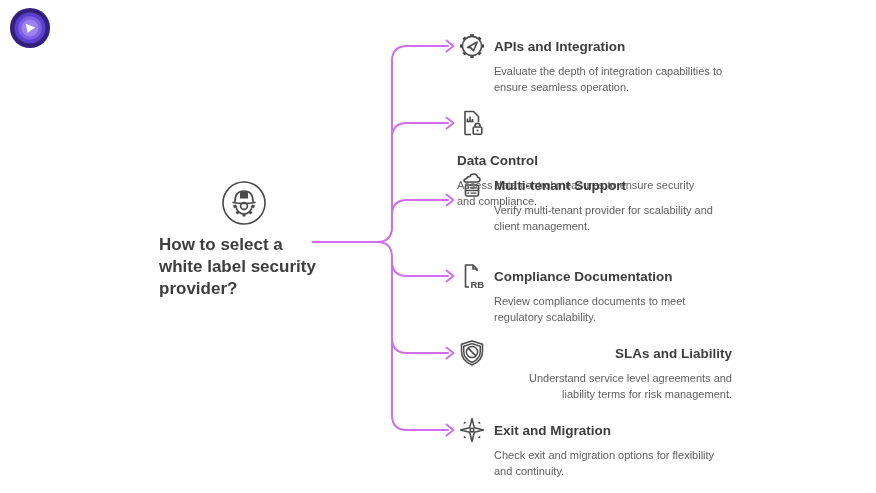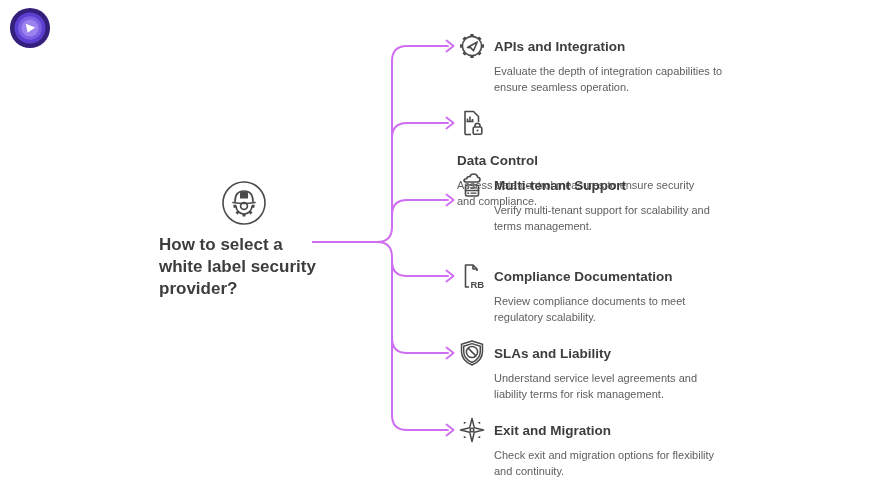--- a/index.html
+++ b/index.html
@@ -13,21 +13,21 @@
   .logo{position:absolute;left:9px;top:7px;width:42px;height:42px;cursor:pointer;}
   .connector{position:absolute;left:0;top:0;color:var(--accent);}
   .center-node{position:absolute;left:159px;top:179px;width:170px;text-align:left;}
   .center-icon{display:block;margin:0 auto;color:var(--icon);}
   .center-title{margin-top:7px;font-size:17px;font-weight:700;color:var(--ink);line-height:22px;}
   .branch{position:absolute;left:457px;display:flex;gap:7px;}
   .branch:nth-of-type(1){top:31px;}
   .branch:nth-of-type(2){top:108px;flex-direction:column;}
   .branch:nth-of-type(3){top:170px;}
   .branch:nth-of-type(4){top:261px;}
-  .branch:nth-of-type(5){top:338px;}
+  .branch:nth-of-type(5){top:338px;text-align:right;}
   .branch:nth-of-type(6){top:415px;}
   .branch-icon{width:30px;height:30px;flex:none;color:var(--icon);}
   .branch-title{font-size:13.5px;font-weight:700;color:var(--ink);line-height:15px;margin-top:8px;white-space:nowrap;}
   .branch-desc{font-size:11px;color:var(--muted);line-height:16px;margin-top:9px;max-width:238px;}
   .icon-defs{position:absolute;width:0;height:0;overflow:hidden;}
 </style>
 </head>
 <body>
 
 <div class="canvas">
@@ -177,21 +177,21 @@
         <div class="branch-desc">Assess data control measures to ensure security and compliance.</div>
       </div>
     </div>
 
     <div class="branch">
       <svg class="branch-icon">
           <use href="#cloud-server-icon"></use>
         </svg>
       <div class="branch-text">
         <div class="branch-title">Multi-tenant Support</div>
-        <div class="branch-desc">Verify multi-tenant support for scalability and terms management.</div>
+        <div class="branch-desc">Verify multi-tenant provider for scalability and client management.</div>
       </div>
     </div>
 
     <div class="branch">
       <svg class="branch-icon">
           <use href="#document-rb-icon"></use>
         </svg>
       <div class="branch-text">
         <div class="branch-title">Compliance Documentation</div>
         <div class="branch-desc">Review compliance documents to meet regulatory scalability.</div>

